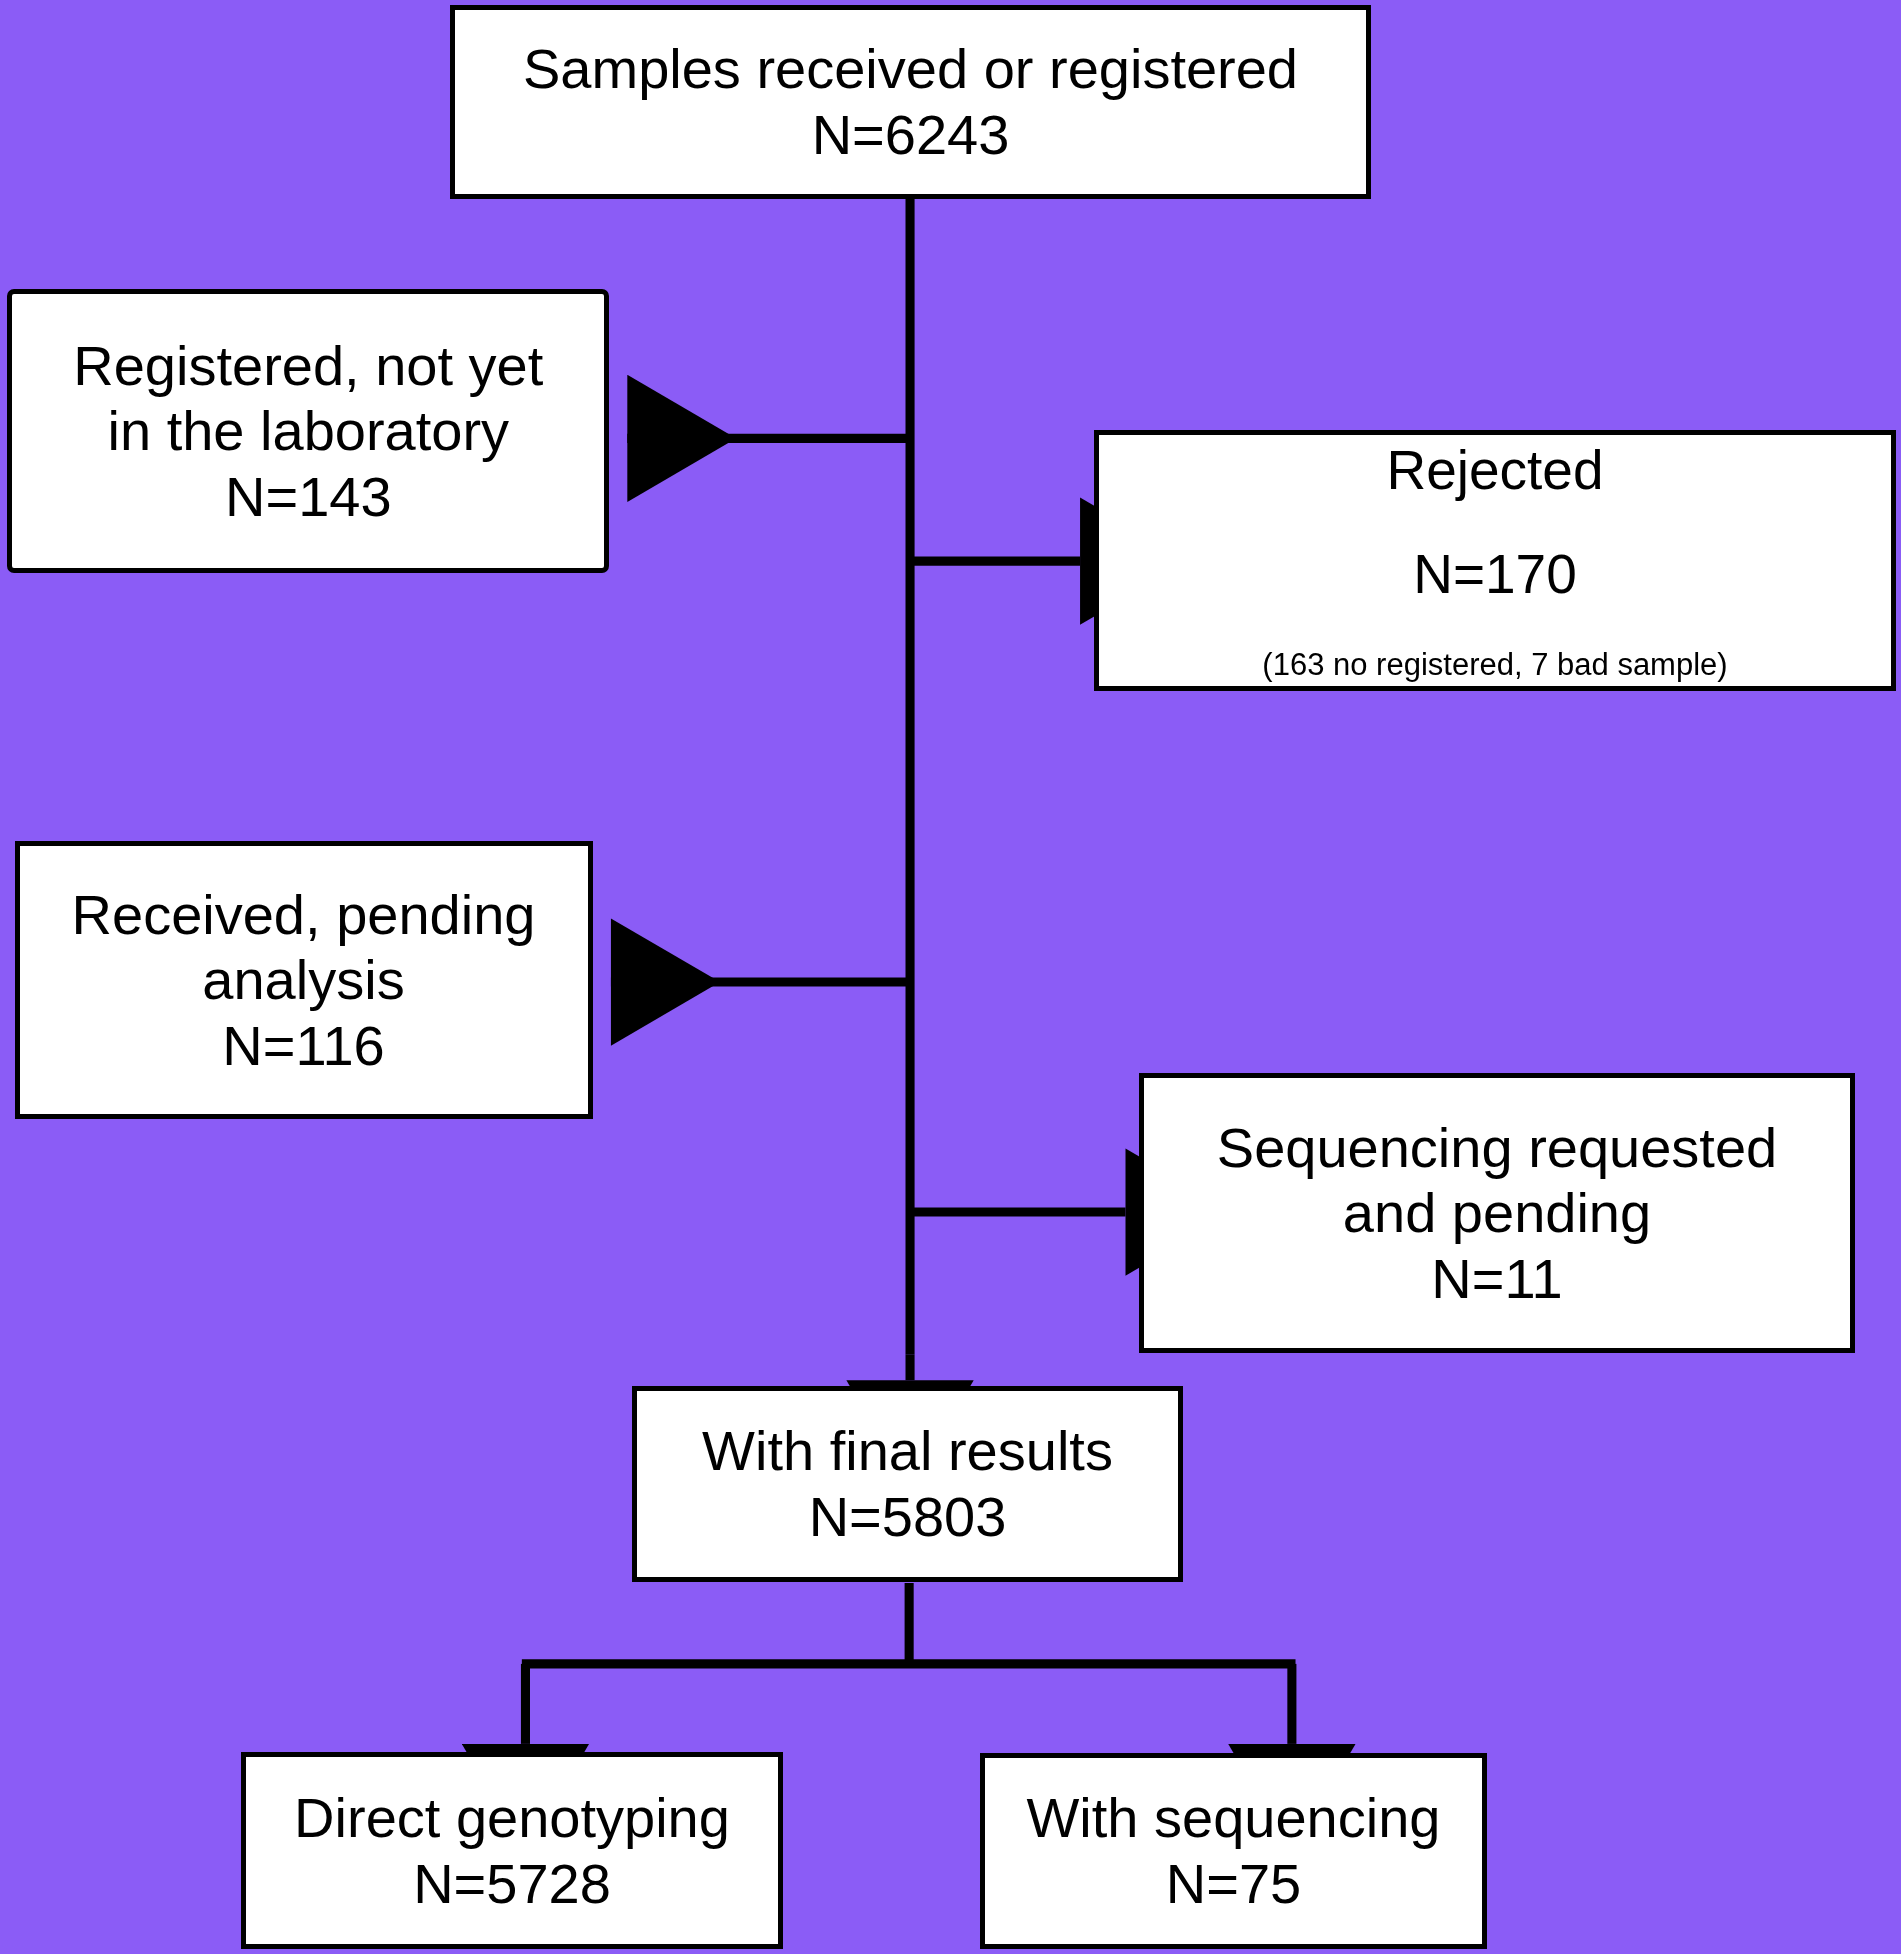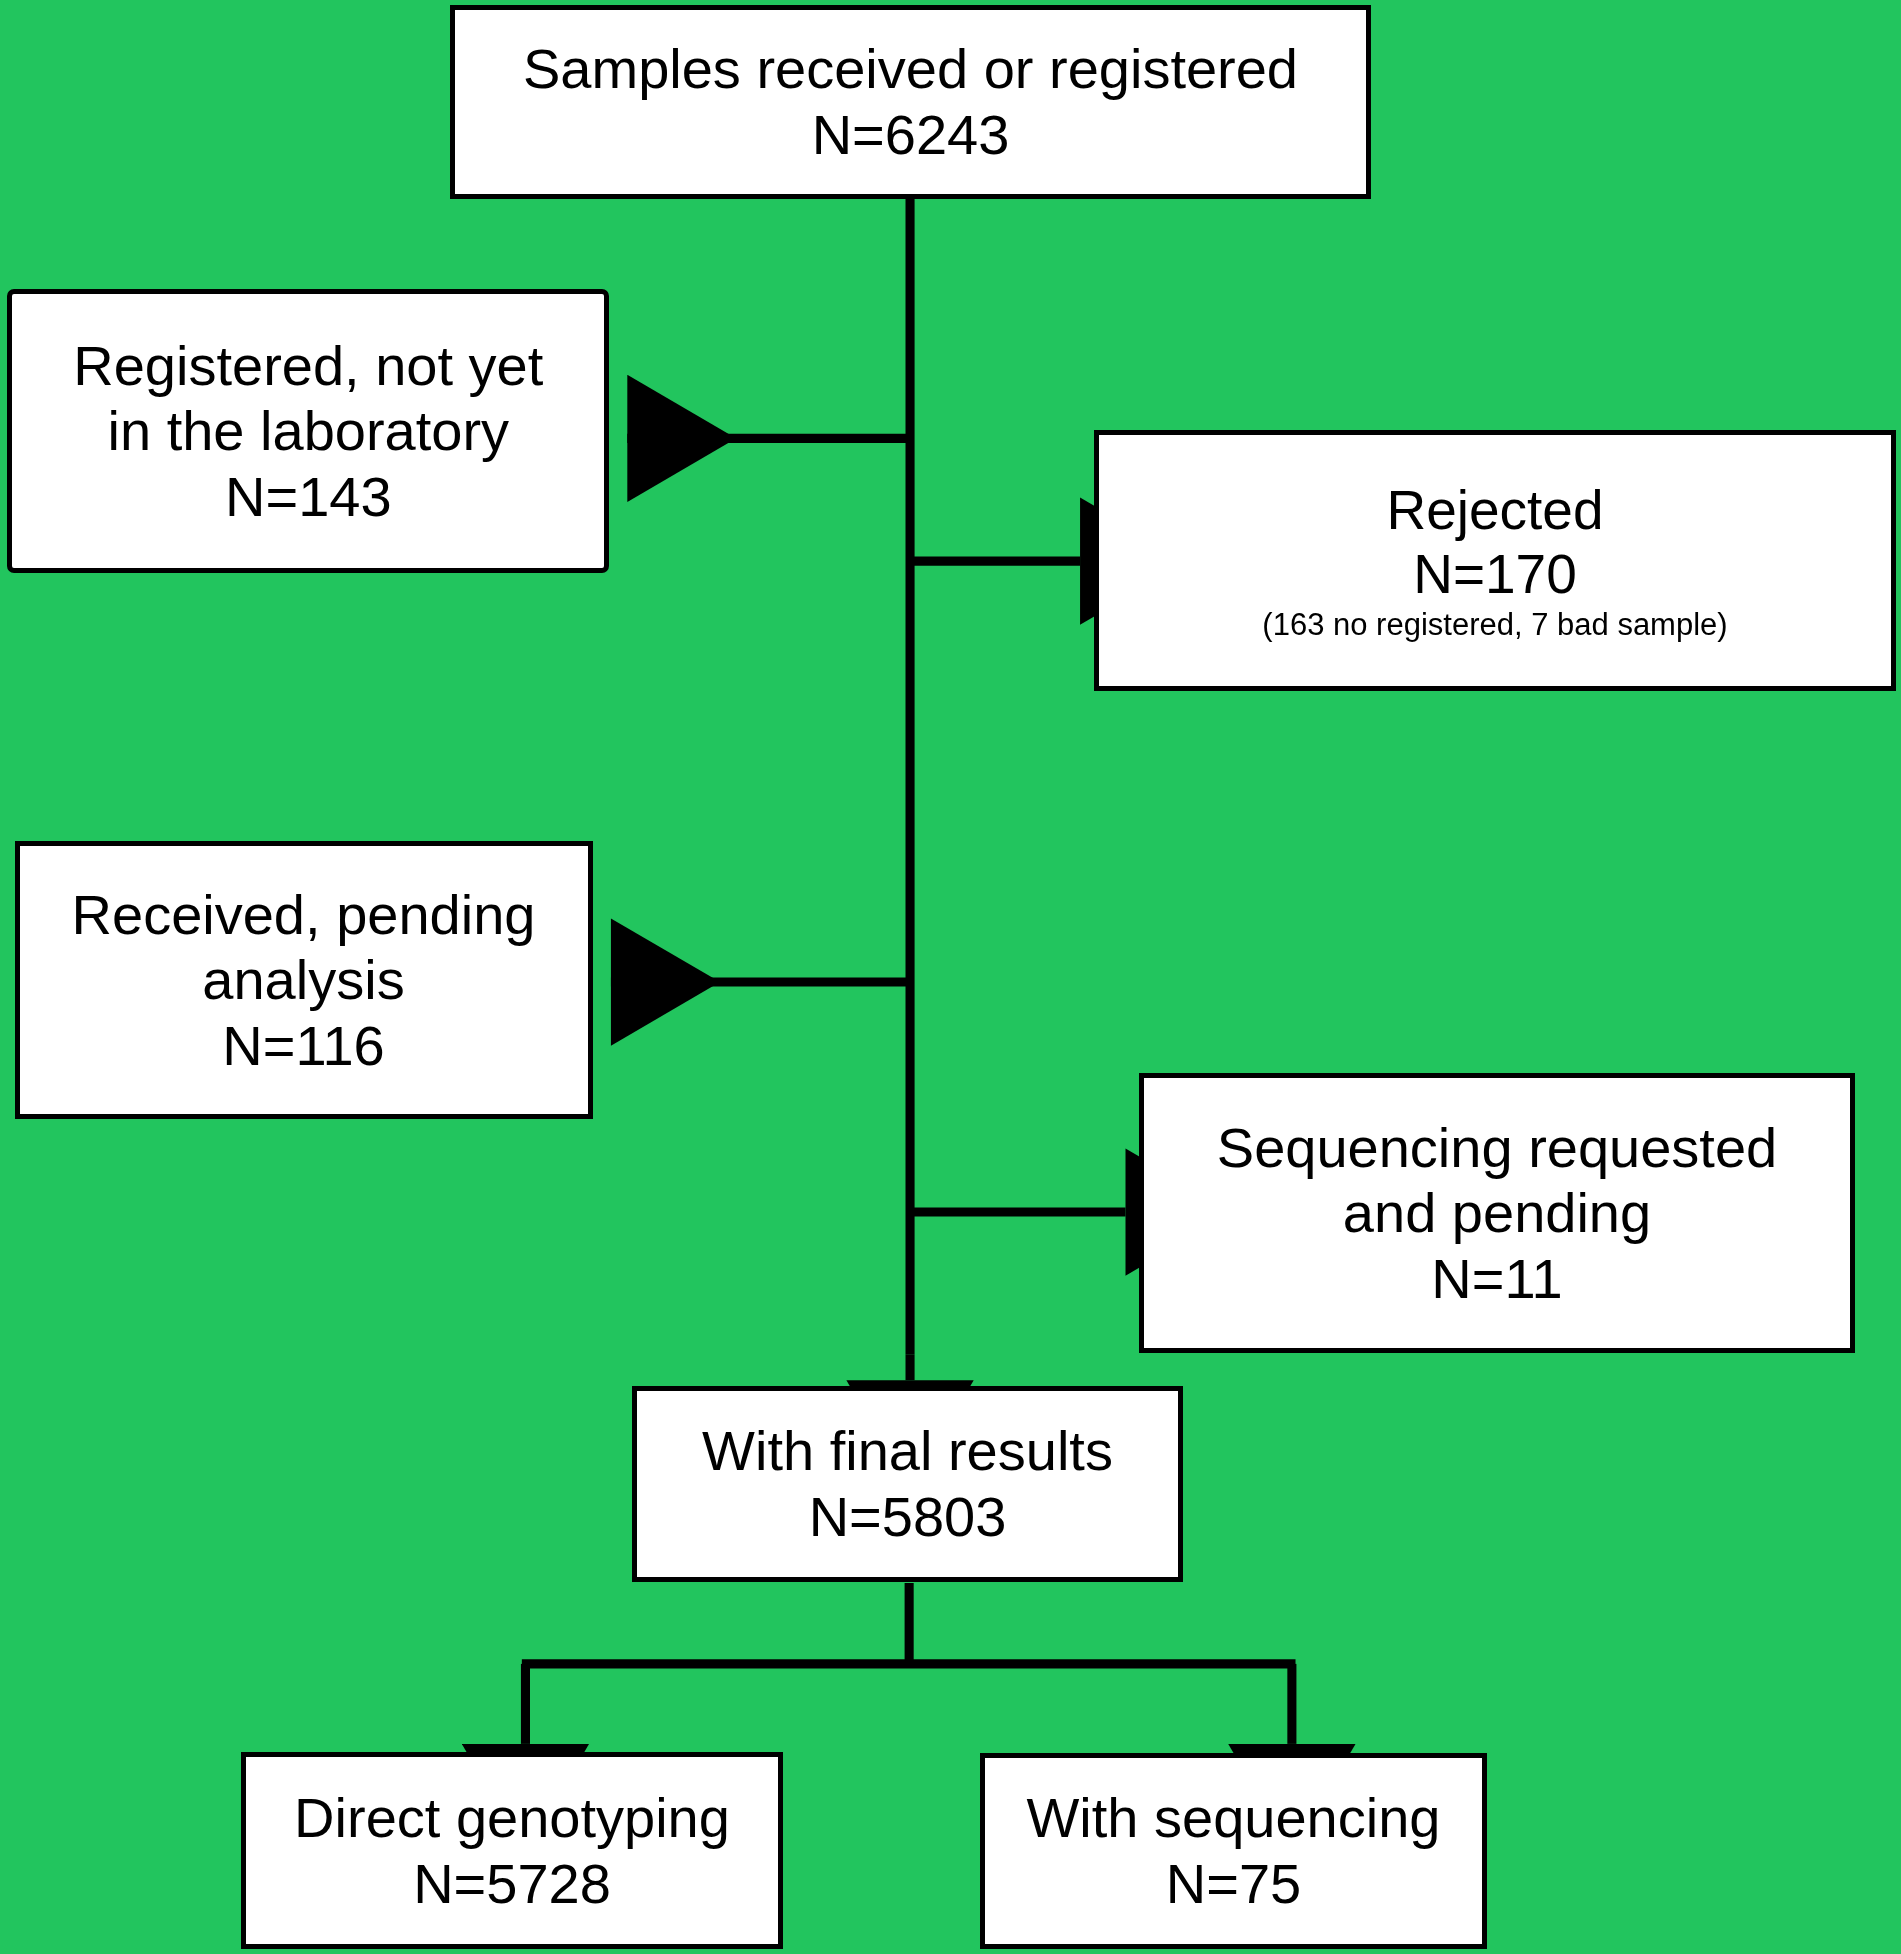--- a/index.html
+++ b/index.html
@@ -5,21 +5,21 @@
 <style>
   html, body {
     margin: 0;
     padding: 0;
     background: #ffffff;
   }
   #canvas {
     position: relative;
     width: 1901px;
     height: 1955px;
-    background: #22c55e;
+    background: #8b5cf6;
     overflow: hidden;
     font-family: "Liberation Sans", "DejaVu Sans", sans-serif;
   }
   #edges {
     position: absolute;
     left: 0;
     top: 0;
     width: 1901px;
     height: 1955px;
     pointer-events: none;
@@ -40,21 +40,21 @@
   .node .line {
     display: block;
     white-space: nowrap;
   }
   .t-main { font-size: 56px; }
   .t-small { font-size: 45px; }
 
   
   #node-received     { left: 450px;  top: 4.5px;    width: 921px; height: 194px; }
   #node-registered   { left: 7.3px;    top: 289px;  width: 602px;  height: 284px; border-radius: 7px; }
-  #node-rejected     { left: 1094px; top: 430px;  width: 802px;  height: 261px; }
+  #node-rejected     { left: 1094px; top: 430px;  width: 802px;  height: 261px; gap: 40px; }
   #node-pending      { left: 14.5px;   top: 841px;  width: 578px;  height: 278px; }
   #node-sequencing   { left: 1139px; top: 1073px; width: 716px;  height: 280px; }
   #node-final        { left: 632px;  top: 1386px; width: 551px;  height: 196px; }
   #node-genotyping   { left: 241px;  top: 1752px; width: 542px;  height: 197px; }
   #node-withseq      { left: 980px; top: 1753px; width: 507px;  height: 196px; }
 
   #node-rejected .t-main { font-size: 55px; }
   #node-rejected .t-small { font-size: 31px; }
 </style>
 </head>

